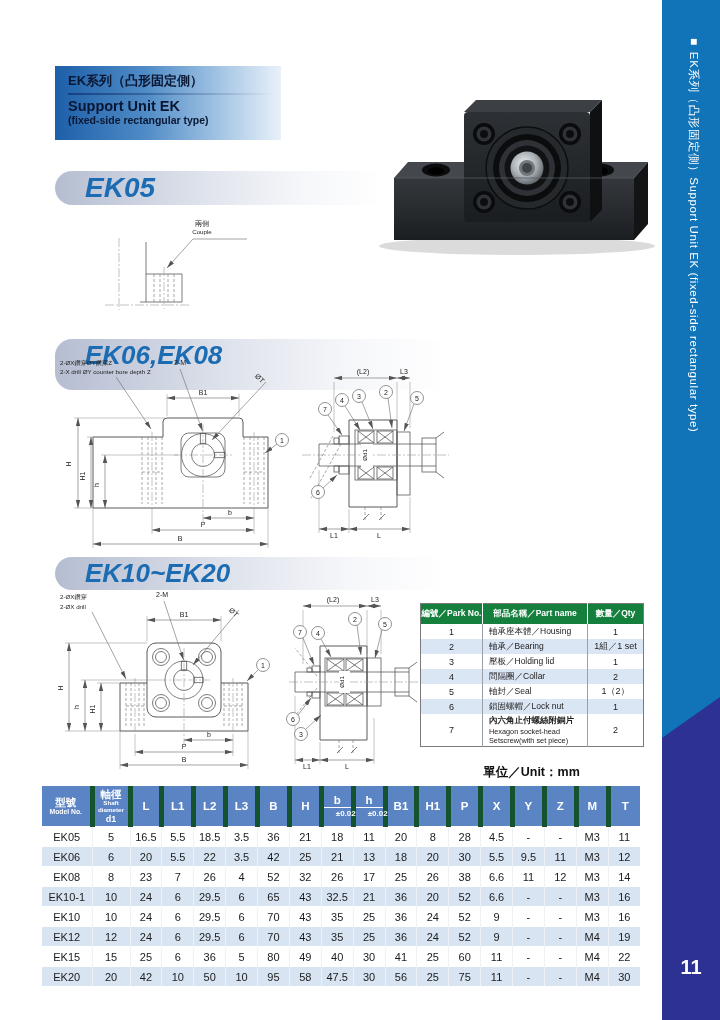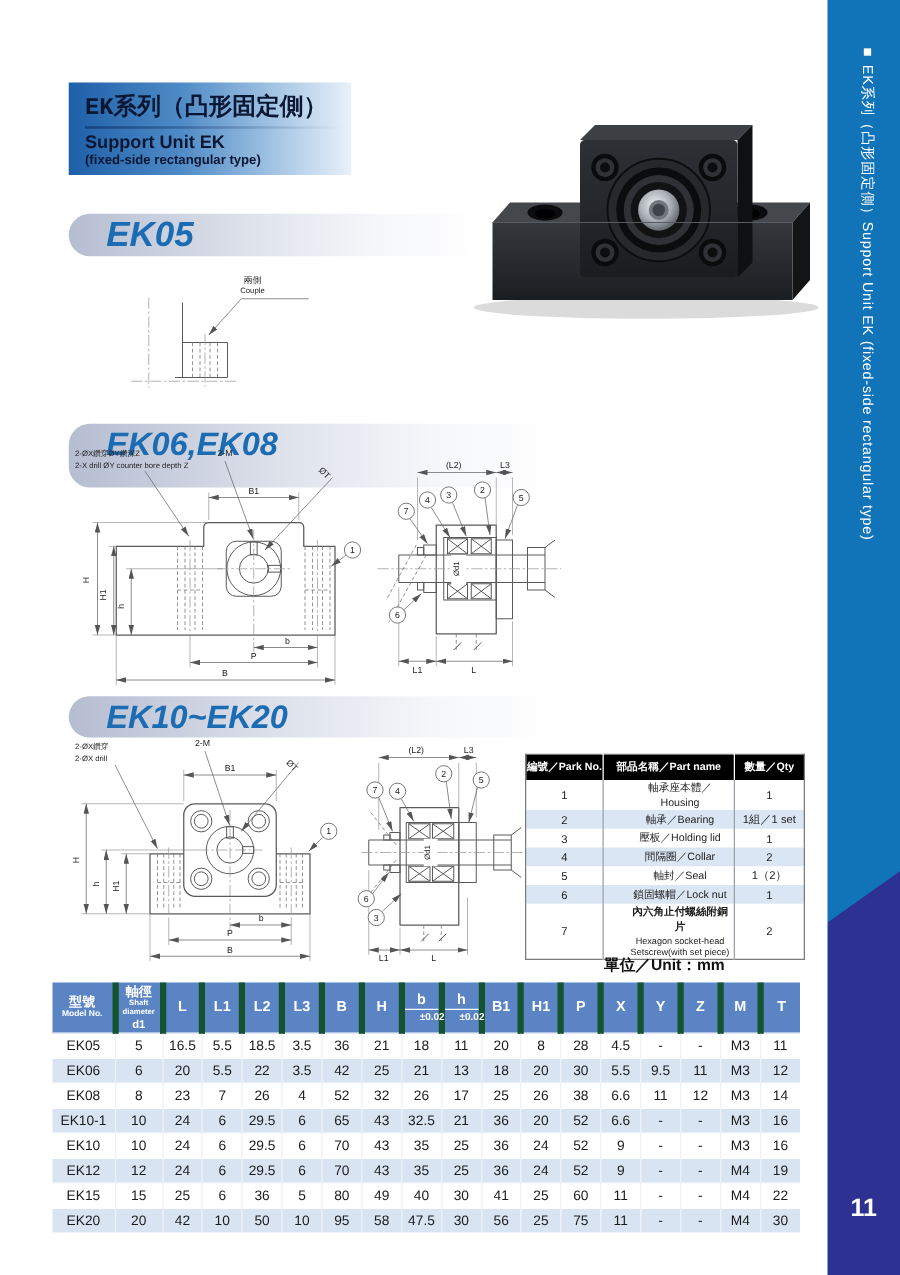--- a/index.html
+++ b/index.html
@@ -14,21 +14,21 @@
         transform:rotate(90deg);transform-origin:0 0;color:#fff;font-size:11.5px;
         letter-spacing:.6px;white-space:nowrap;}
   .side-text .bullet{font-size:12px;margin-right:6px;}
   .page-num{position:absolute;left:662px;top:956px;width:58px;text-align:center;
         color:#fff;font-size:20px;font-weight:bold;}
 
   
   .header-box{position:absolute;left:55px;top:66px;width:226px;height:74px;
         background:linear-gradient(90deg,#1d5fa9 0%,#4f8bc6 40%,#a9c8e6 75%,#e9f1f9 100%);
         padding:4px 0 0 13px;box-sizing:border-box;}
-  .h-zh{font-size:19px;font-weight:bold;color:#0a1733;padding:2px 0 3px 0;font-family:Liberation Mono, monospace;}
+  .h-zh{font-size:13px;font-weight:bold;color:#0a1733;padding:2px 0 3px 0;}
   .h-divider{height:2px;background:linear-gradient(90deg,rgba(10,35,90,.55),rgba(10,35,90,0));margin:0 6px 3px 0;}
   .h-en{font-size:14.5px;font-weight:bold;color:#0a1733;}
   .h-sub{font-size:10.5px;font-weight:bold;color:#0a1733;}
 
   
   .pill{position:absolute;height:34px;border-radius:17px;
         background:linear-gradient(90deg,#b5bdd1 0%,#dfe3ec 45%,#f6f7fa 75%,#fff 100%);}
   .pill span{display:block;font-style:italic;font-weight:bold;color:#1b6cb2;padding-left:30px;}
   .pill-ek05 span{font-size:28px;line-height:33px;}
   .pill-mid span{font-size:26px;line-height:32px;}
@@ -42,28 +42,28 @@
   .ext{stroke:#8a8a8a;stroke-width:.5;}
   .ldr{stroke:#666;stroke-width:.6;fill:none;}
   .lt{font-size:7px;fill:#222;}
   .lts{font-size:6.2px;fill:#222;}
   .bal circle{fill:#fff;stroke:#777;stroke-width:.8;}
   .bal text{font-size:7px;fill:#222;text-anchor:middle;}
 
   
   .parts{position:absolute;left:420px;top:603px;width:223px;border-collapse:collapse;
         table-layout:fixed;border:1px solid #7a7a7a;}
-  .parts th{background:#000000;color:#fff;font-size:8.5px;font-weight:bold;height:20px;
+  .parts th{background:#15803d;color:#fff;font-size:8.5px;font-weight:bold;height:20px;
         border-left:1px solid #fff;padding:0;}
   .parts th:first-child{border-left:none;}
   .parts td{font-size:9px;color:#1c1c1c;text-align:center;height:13px;padding:1px 2px;
         border-left:1px solid #9aa0a8;}
   .parts td:first-child{border-left:none;}
   .parts tbody tr:nth-child(even) td{background:#dbe6f4;}
-  .parts td.name{text-align:center;padding-left:20px;font-size:8.5px;}
+  .parts td.name{text-align:left;padding-left:6px;font-size:8.5px;}
   .parts .pl0{font-size:8.5px;font-weight:bold;}
   .parts .pl1,.parts .pl2{font-size:7.3px;}
 
   .unit{position:absolute;left:420px;top:764px;width:223px;text-align:center;
         font-size:12.5px;font-weight:bold;color:#111;}
 
   
   .dims{position:absolute;left:42px;top:786px;width:598px;border-collapse:collapse;table-layout:fixed;}
   .dims th{background:#5b84c4;color:#fff;font-weight:bold;border-left:5px solid #14532d;
         height:40px;padding:0;vertical-align:middle;text-align:center;}

